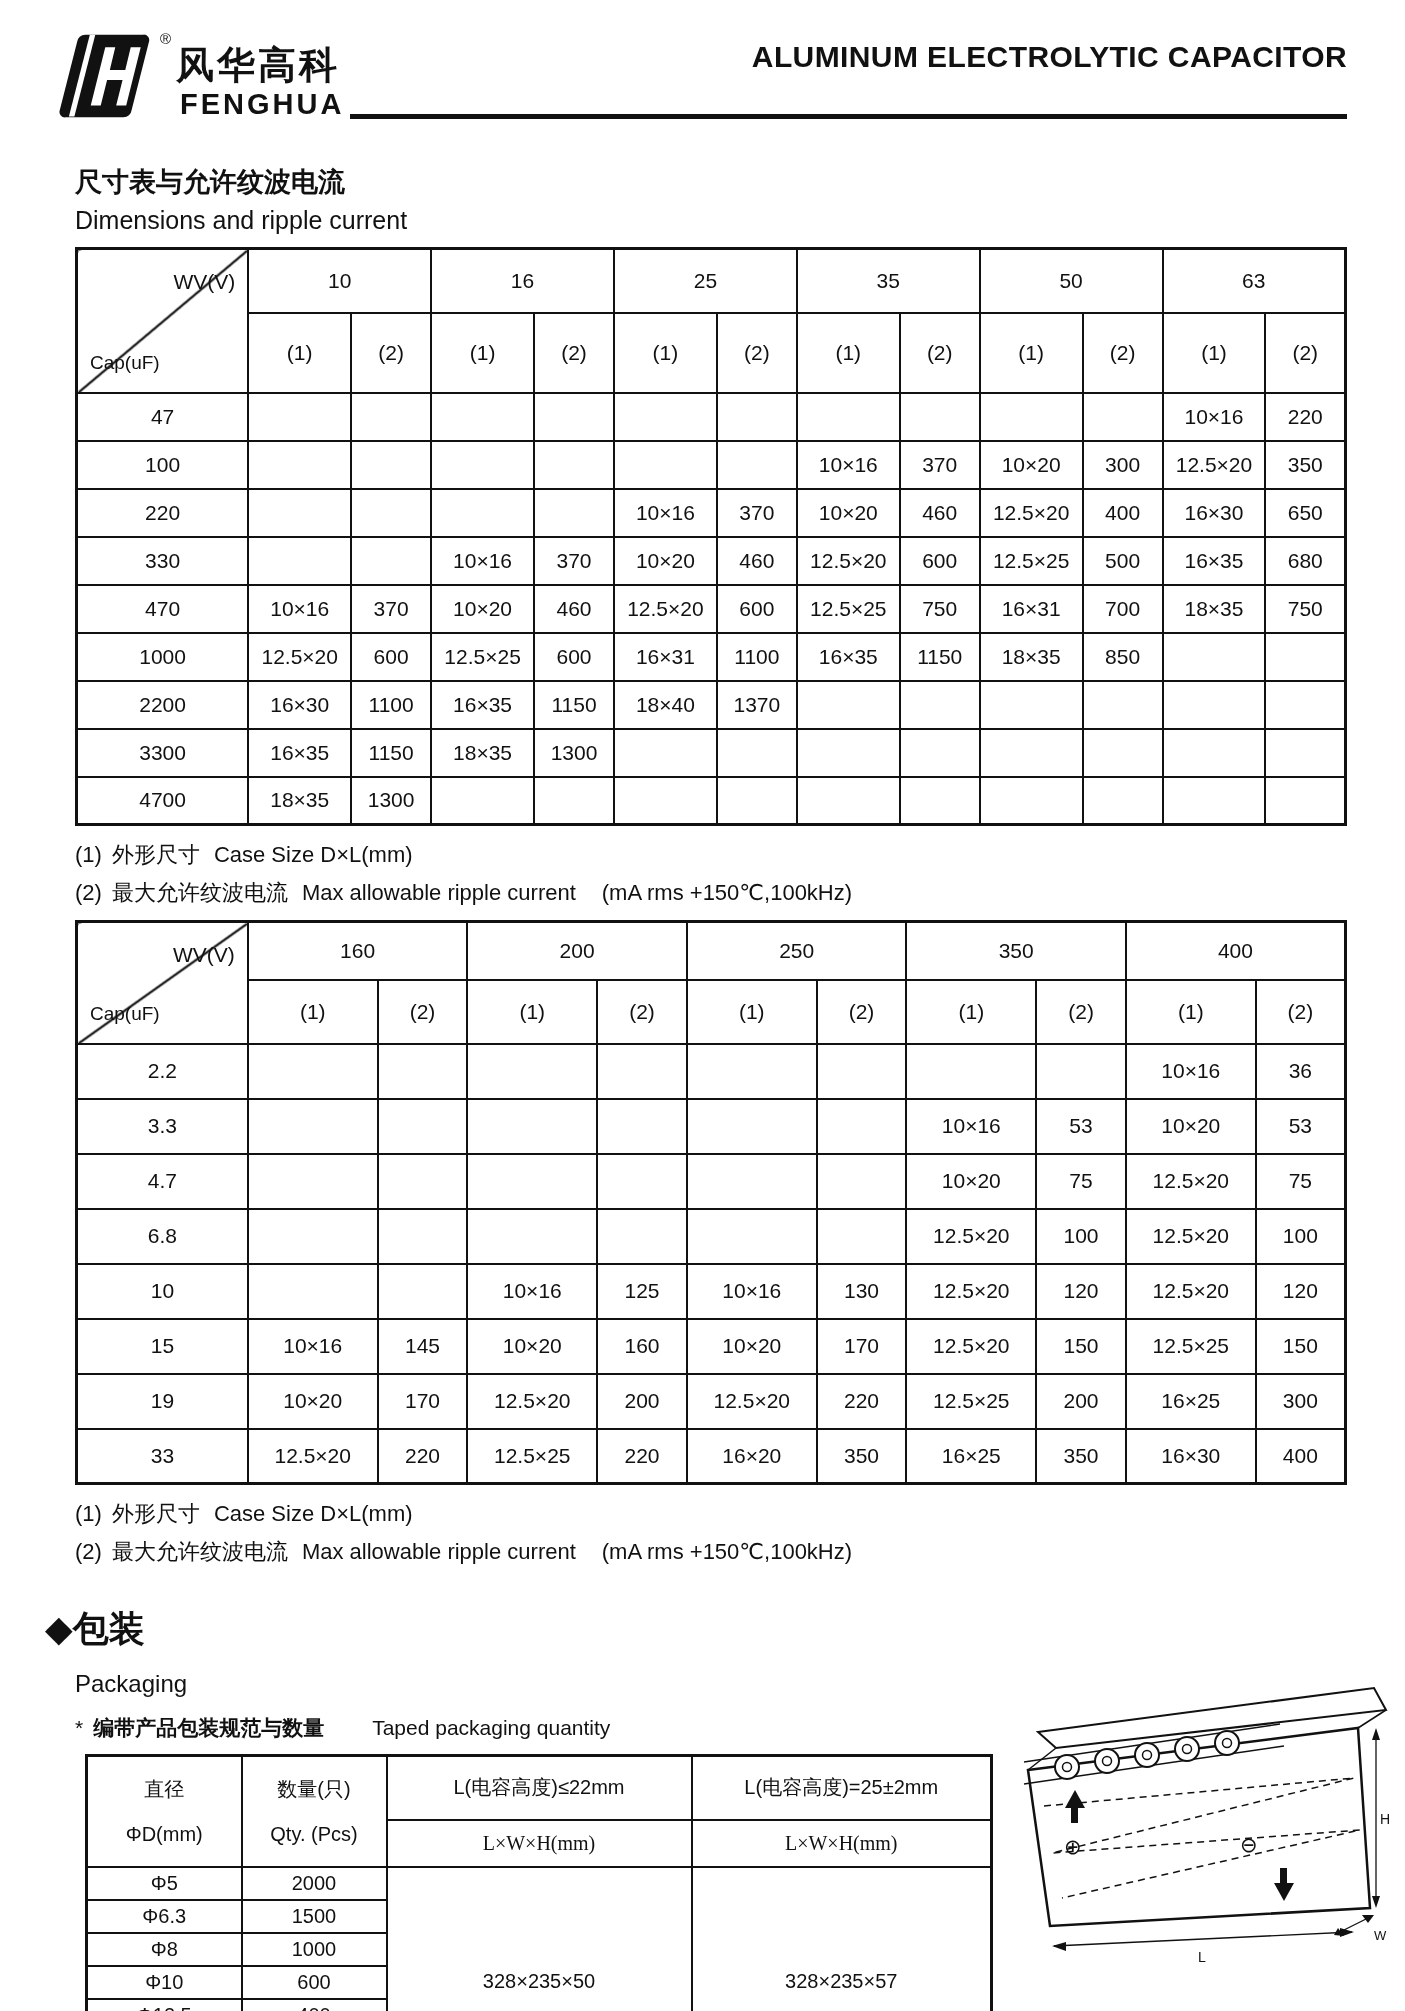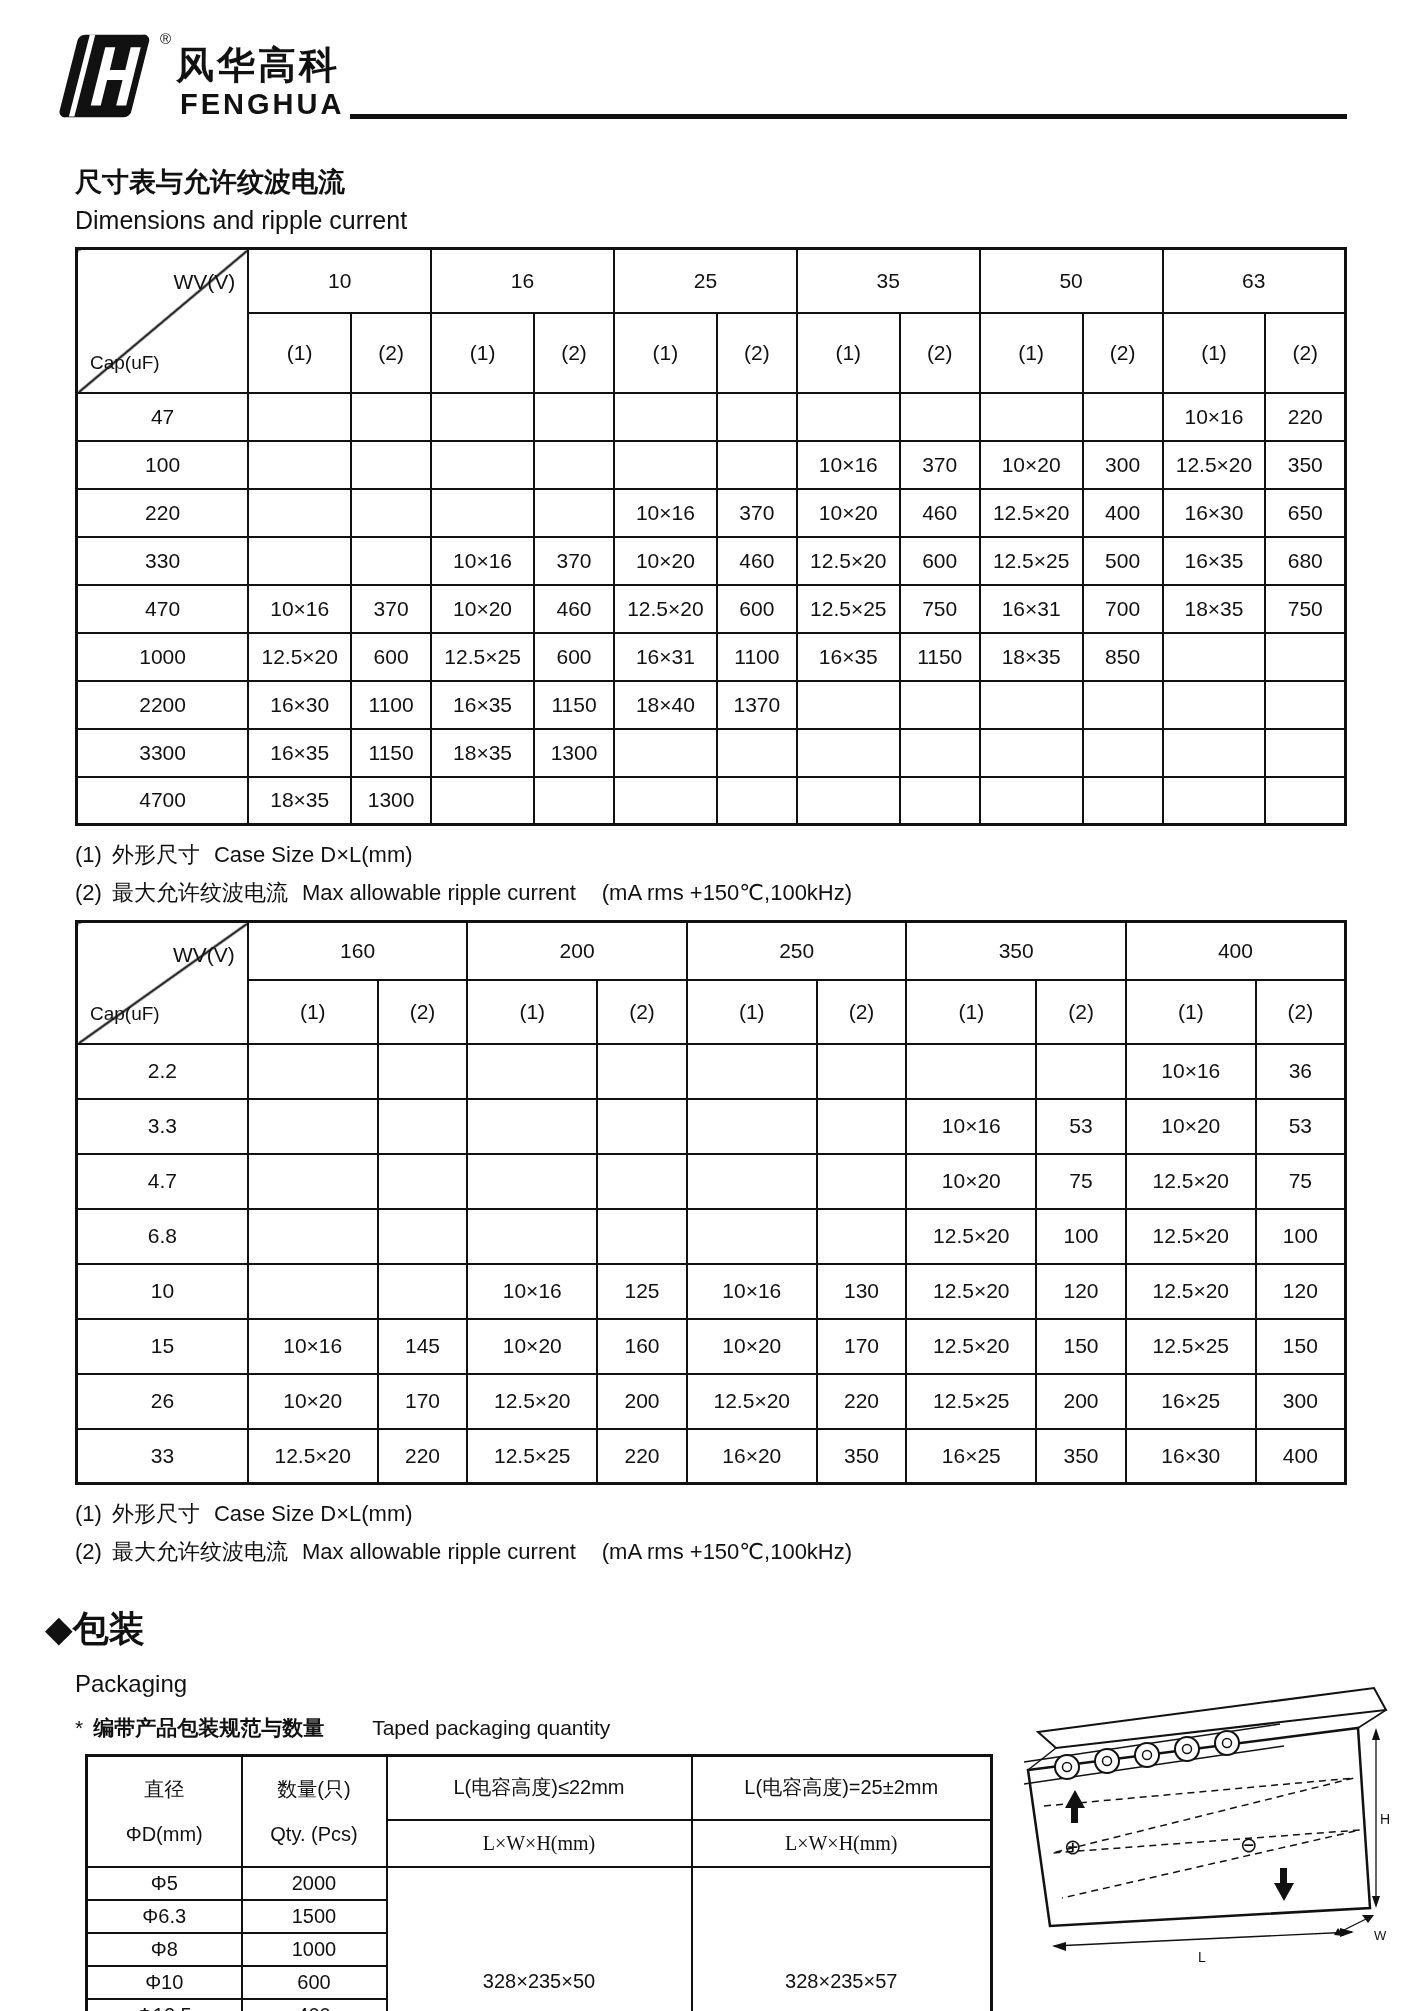--- a/index.html
+++ b/index.html
@@ -62,20 +62,21 @@
 <div class="page">
 
   <svg class="logo-mark" viewBox="0 0 110 95">
     <path d="M30,2 h64 a6,6 0 0 1 6,8 l-19,75 a9,9 0 0 1 -9,8 h-64 a6,6 0 0 1 -6,-8 l19,-75 a9,9 0 0 1 9,-8 z" fill="#111"></path>
     <path d="M36,80 l16,-64 h11 l-6,25 h17 l6,-25 h11 l-16,64 h-11 l7,-28 h-17 l-7,28 z" fill="#fff"></path>
     <path d="M12,92 l23,-90 h6 l-23,90 z" fill="#fff"></path>
   </svg>
   <span class="logo-reg">®</span>
   <div class="logo-cn">风华高科</div>
   <div class="logo-en">FENGHUA</div>
+  <div class="main-title">ALUMINUM ELECTROLYTIC CAPACITOR</div>
   <div class="header-rule"></div>
 
   <div class="content">
 
     <div class="sec-title-cn">尺寸表与允许纹波电流</div>
     <div class="sec-title-en">Dimensions and ripple current</div>
 
     <table class="dim-table" id="table1">
       <colgroup>
         <col style="width:172px">
@@ -380,21 +381,21 @@
             <td>10×20</td>
             <td>160</td>
             <td>10×20</td>
             <td>170</td>
             <td>12.5×20</td>
             <td>150</td>
             <td>12.5×25</td>
             <td>150</td>
           </tr>
           <tr>
-            <td>26</td>
+            <td>19</td>
             <td>10×20</td>
             <td>170</td>
             <td>12.5×20</td>
             <td>200</td>
             <td>12.5×20</td>
             <td>220</td>
             <td>12.5×25</td>
             <td>200</td>
             <td>16×25</td>
             <td>300</td>

